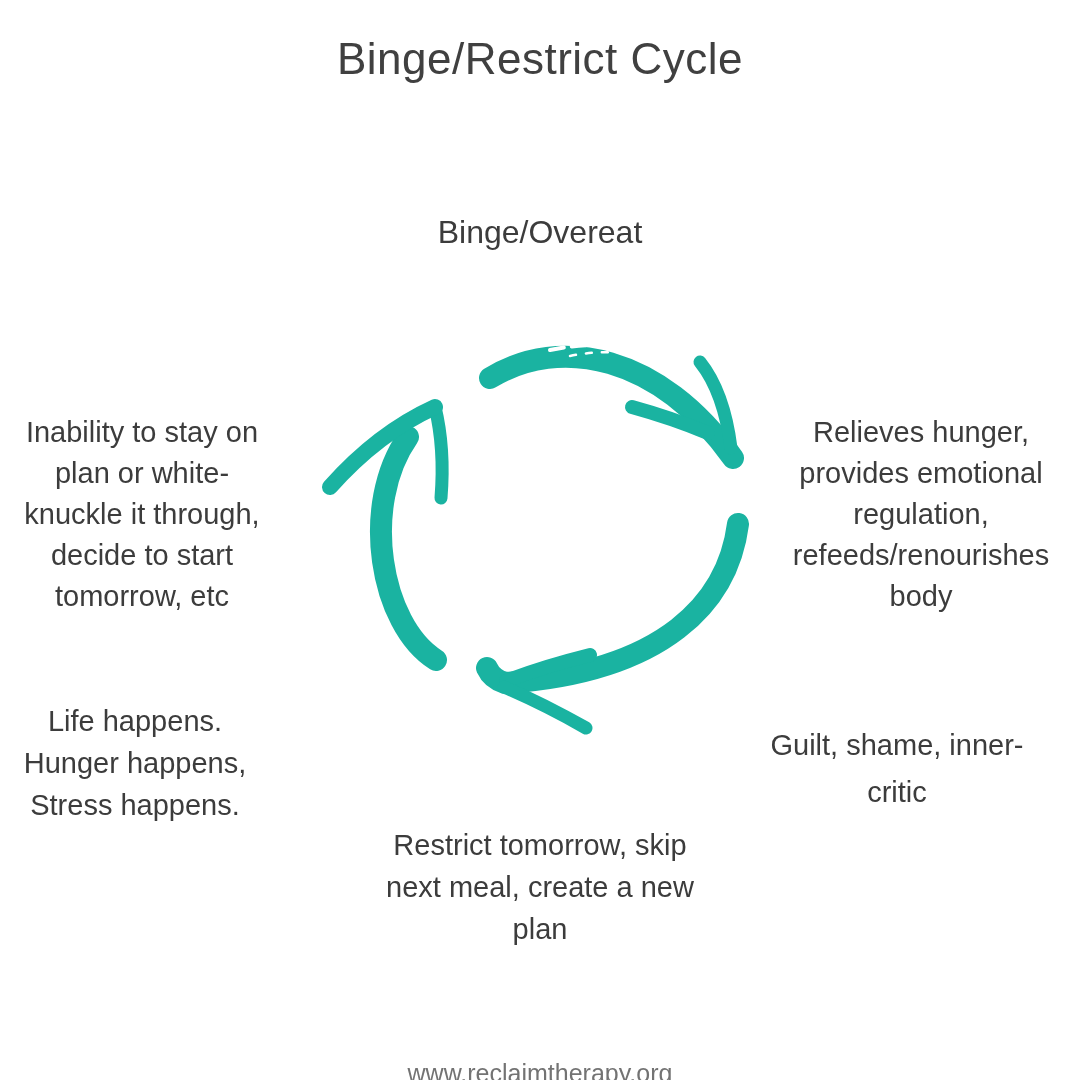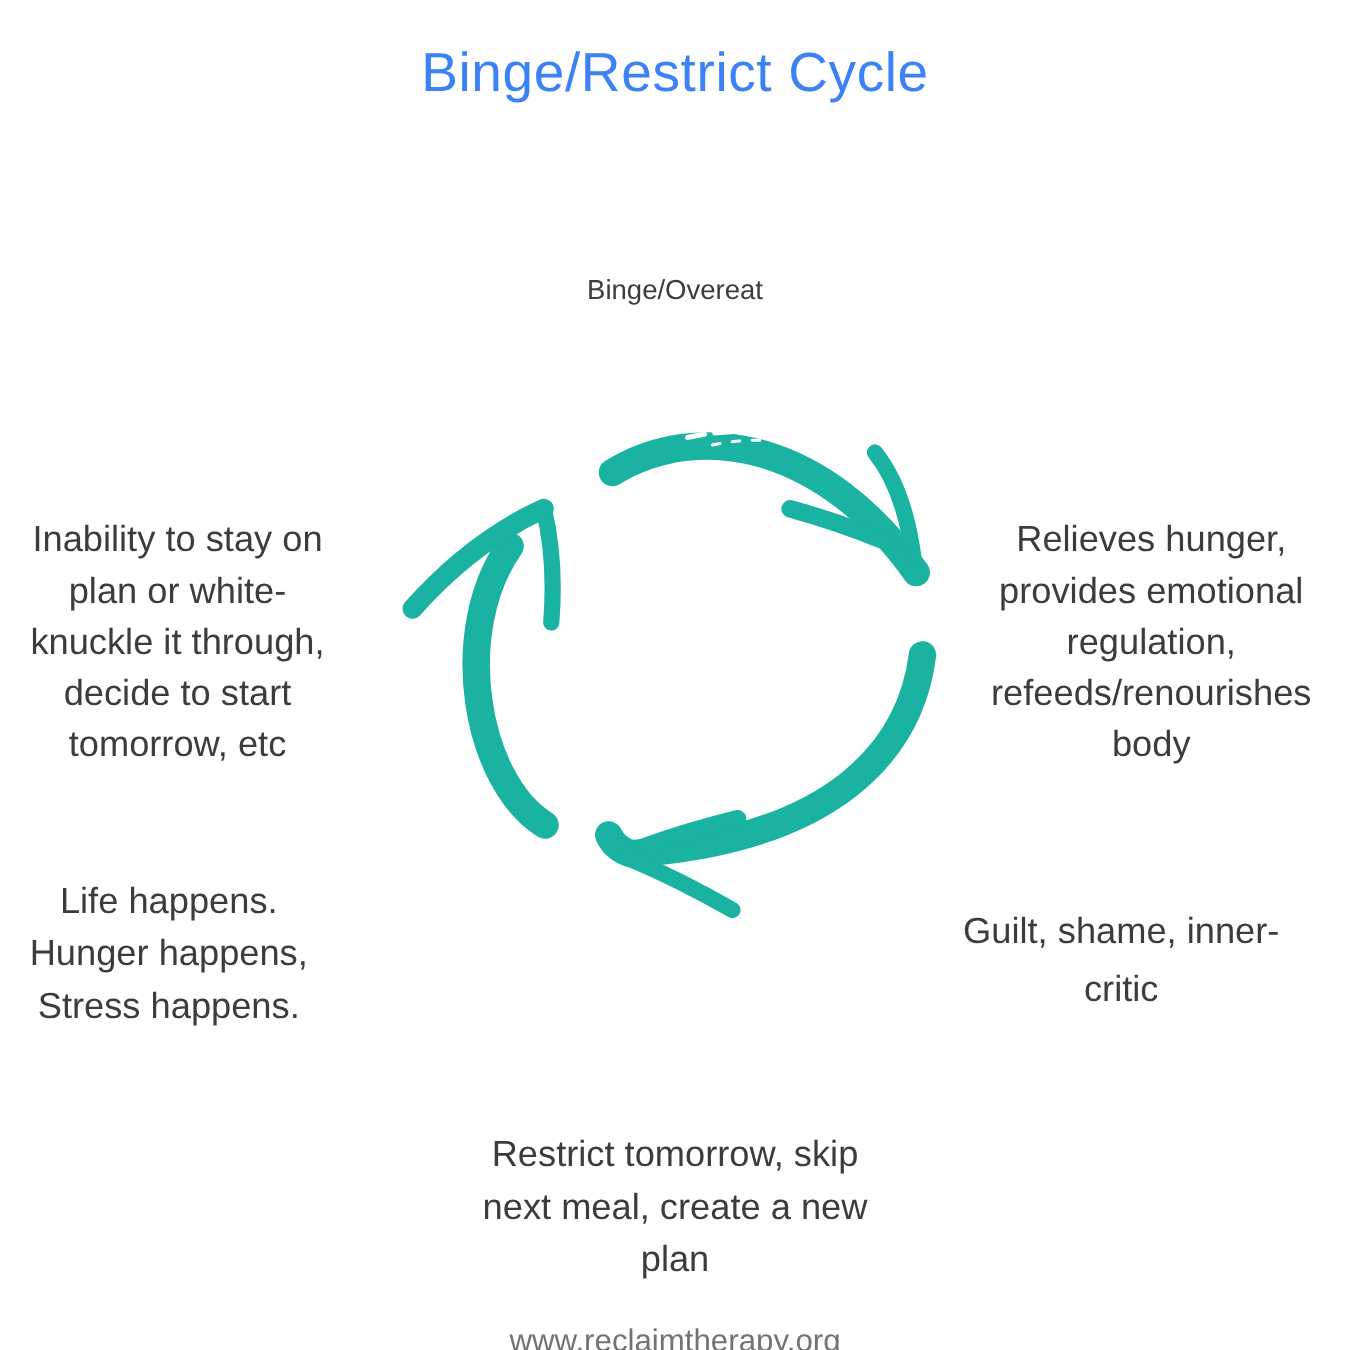--- a/index.html
+++ b/index.html
@@ -20,36 +20,36 @@
   .title {
     position: absolute;
     top: 34px;
     left: 0;
     width: 1080px;
     margin: 0;
     text-align: center;
     font-size: 44px;
     font-weight: 300;
     letter-spacing: 0.5px;
-    color: #3b82f6;
+    color: #404040;
   }
 
   .stage {
     position: absolute;
     text-align: center;
     white-space: pre-line;
     font-weight: 300;
     font-size: 29px;
     line-height: 41px;
     color: #3c3c3c;
   }
-  .stage-top          { top: 211px; left: 340px; width: 400px; font-size: 22px; line-height: 42px; }
+  .stage-top          { top: 211px; left: 340px; width: 400px; font-size: 32px; line-height: 42px; }
   .stage-right        { top: 412px; left: 756px; width: 330px; }
   .stage-bottom-right { top: 722px; left: 727px; width: 340px; line-height: 47px; }
-  .stage-bottom       { top: 903px; left: 360px; width: 360px; line-height: 42px; }
+  .stage-bottom       { top: 824px; left: 360px; width: 360px; line-height: 42px; }
   .stage-bottom-left  { top: 700px; left: -15px; width: 300px; line-height: 42px; }
   .stage-left         { top: 412px; left: -8px;  width: 300px; }
 
   .footer-url {
     position: absolute;
     top: 1039px;
     left: 0;
     width: 1080px;
     text-align: center;
     font-size: 25px;

